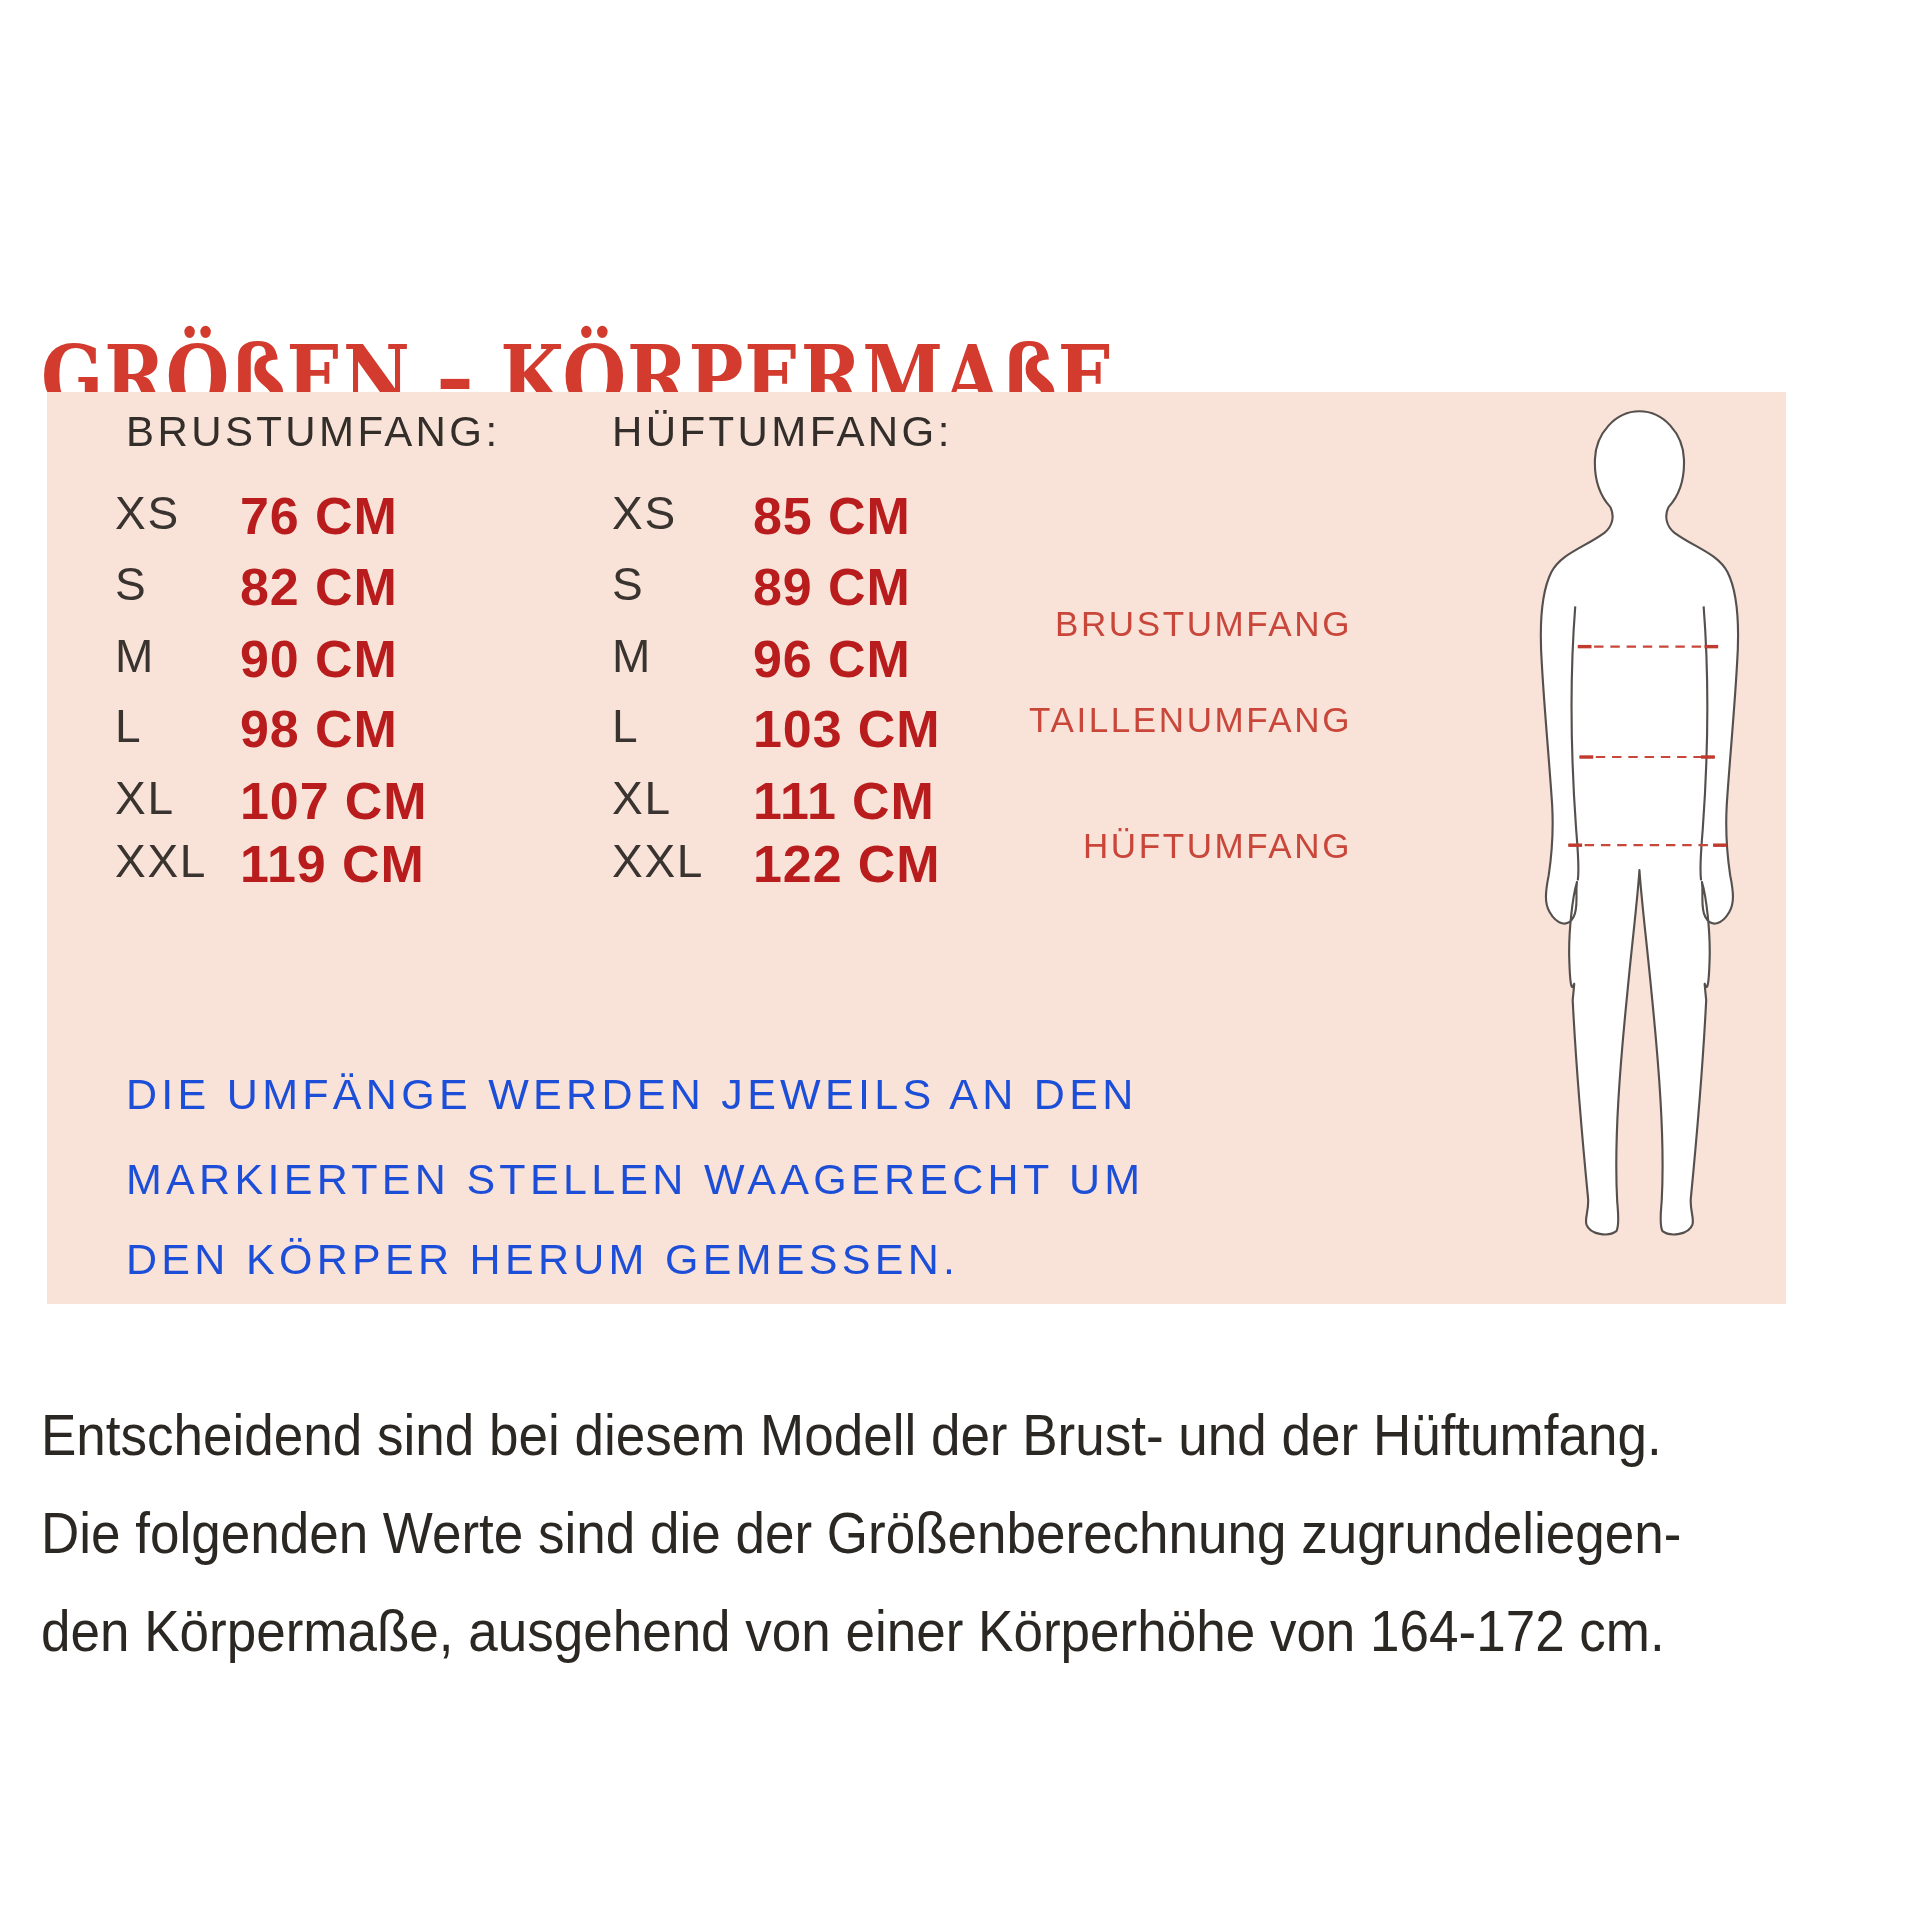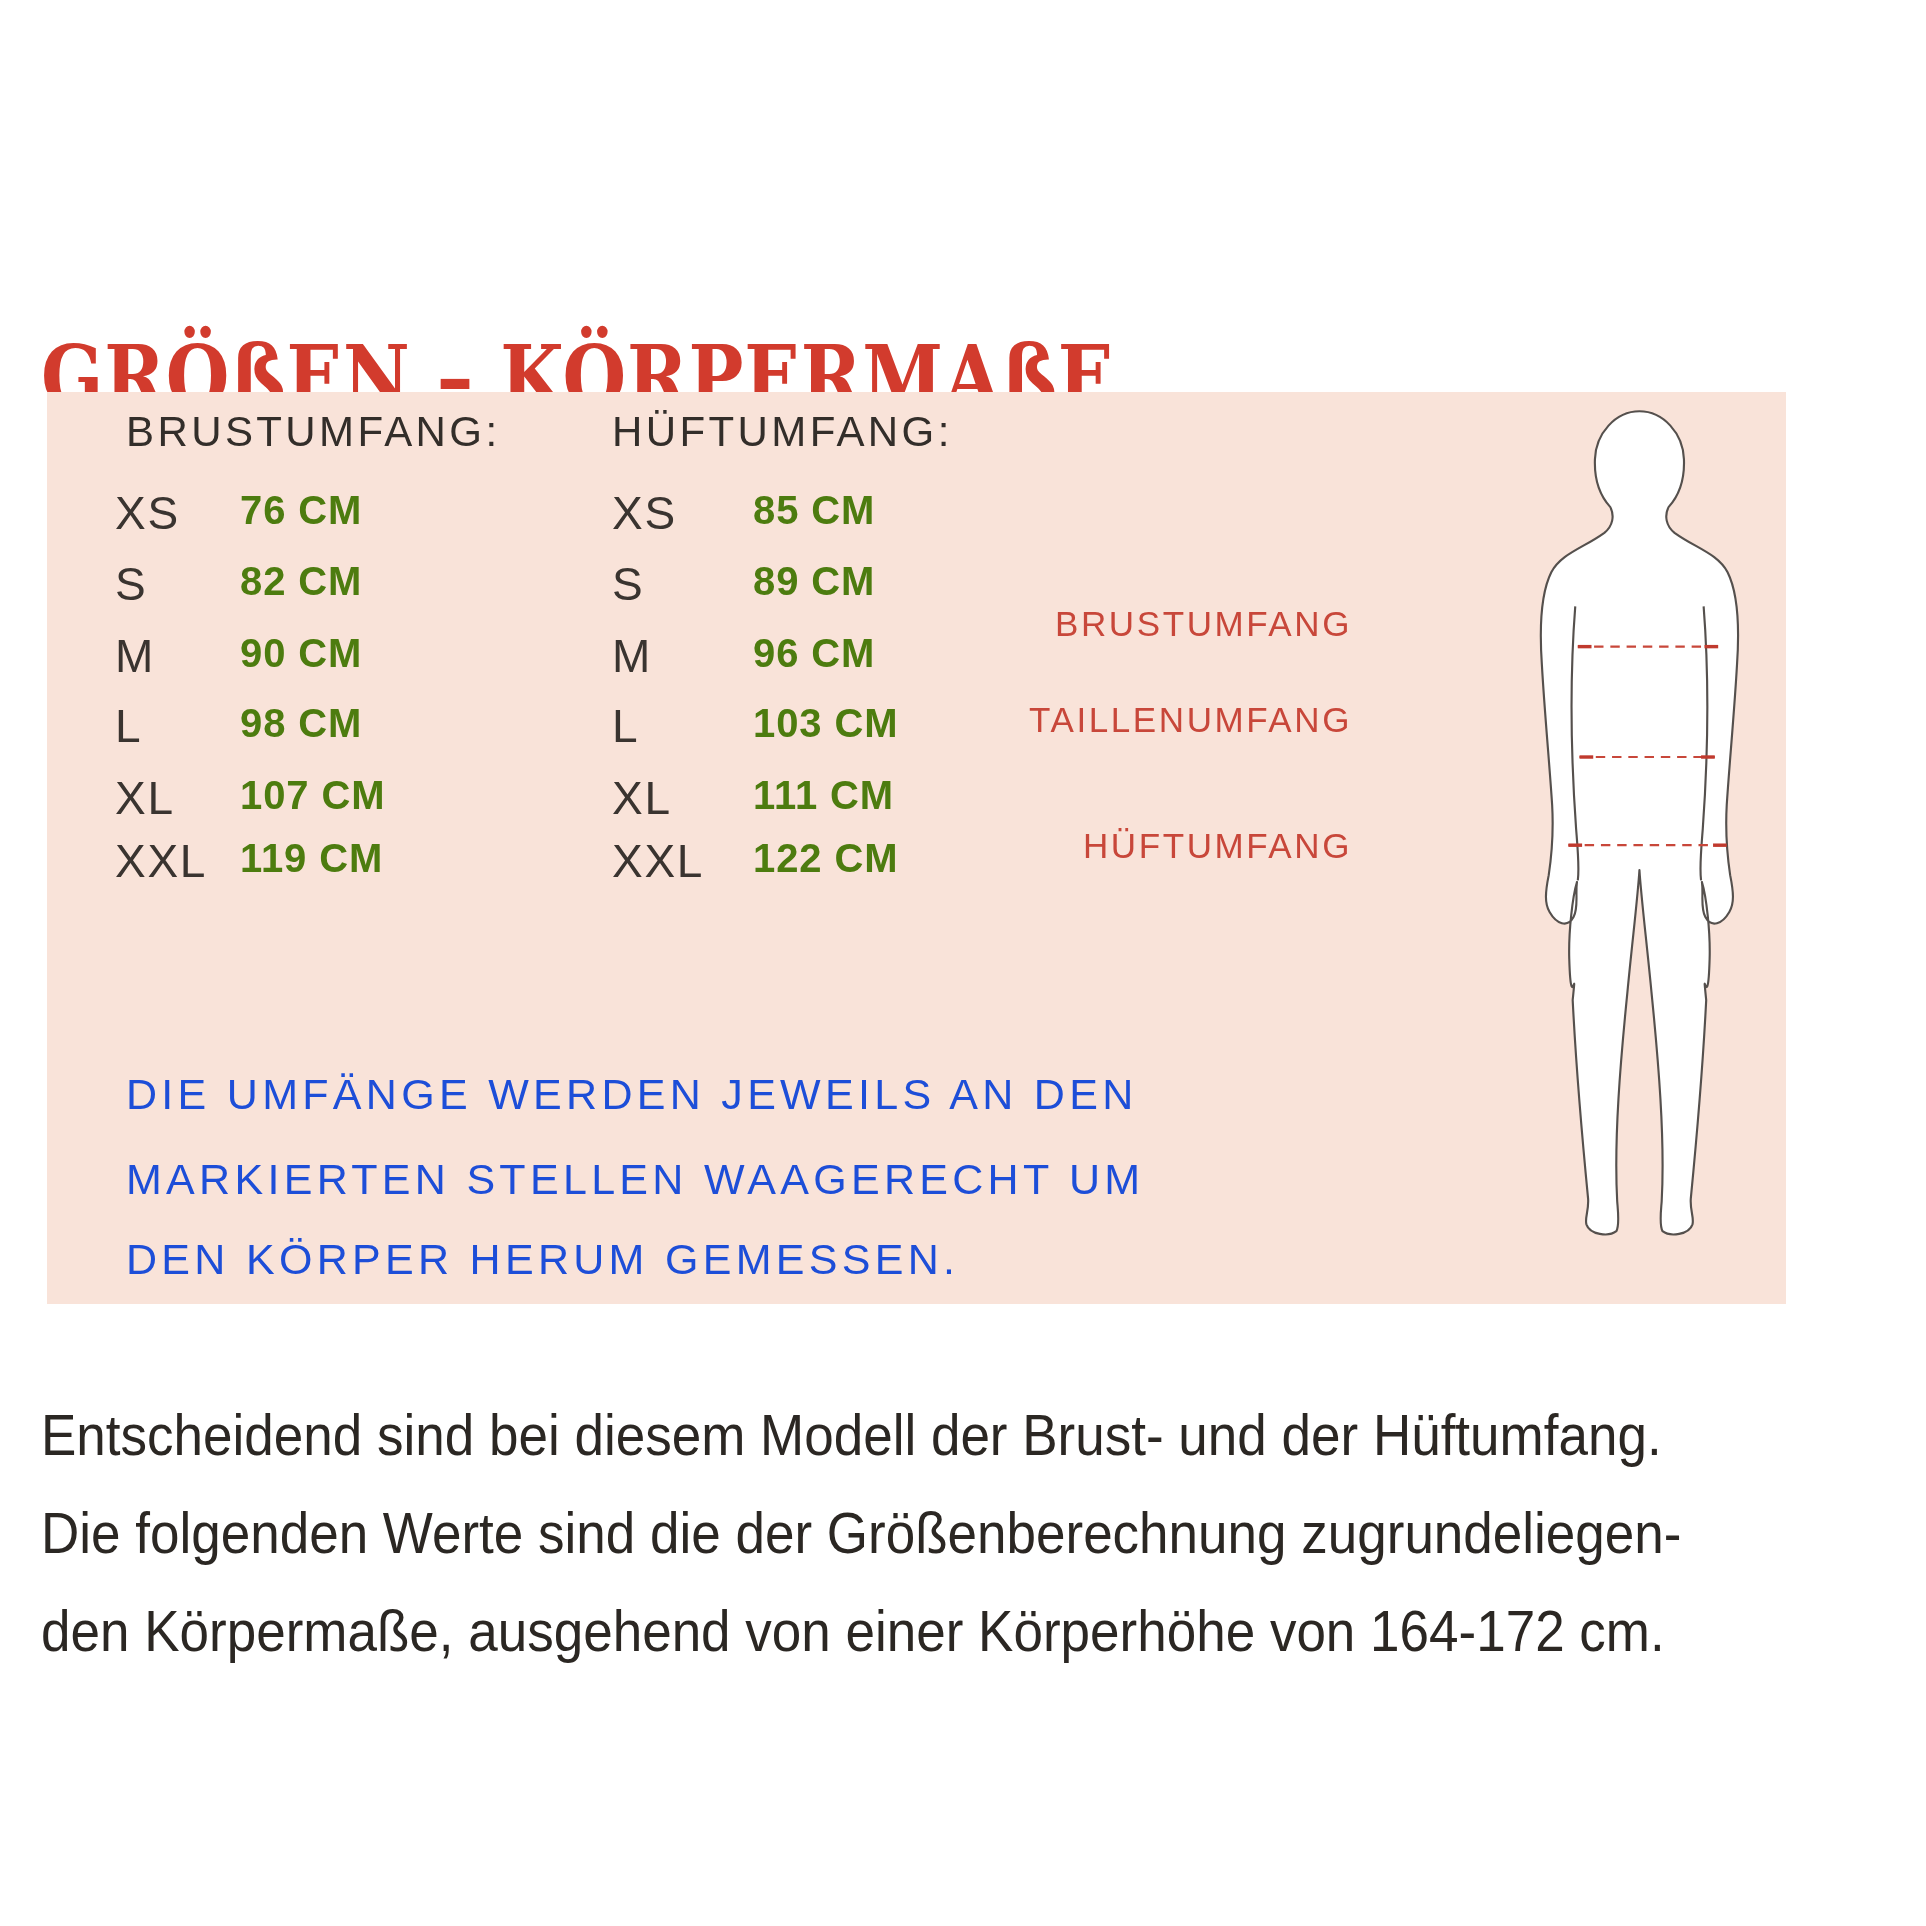--- a/index.html
+++ b/index.html
@@ -25,21 +25,21 @@
   .box{
     position:absolute;left:47px;top:392px;
     width:1823px;height:912px;
     background:#f9e3d9;
   }
   .box span{position:absolute;white-space:nowrap;line-height:1.0;}
   .th{
     font-size:42px;color:#332e2a;letter-spacing:3.4px;top:19px;
   }
   .sz{font-size:46px;color:#3a3430;letter-spacing:1.7px;}
-  .val{font-size:40px;font-weight:700;color:#4d7c0f;letter-spacing:0.9px;}
+  .val{font-size:52px;font-weight:700;color:#b91c1c;letter-spacing:0.9px;}
   .c1s{left:68px}.c1v{left:193px}.c2s{left:565px}.c2v{left:706px}
   .r0{top:98px}.r1{top:169px}.r2{top:241px}.r3{top:311px}.r4{top:383px}.r5{top:446px}
   .note{
     font-size:43px;color:#1d4ed8;letter-spacing:4.3px;left:79px;
   }
   .n0{top:681px}.n1{top:766px}.n2{top:846px}
   .flabel{
     font-size:35px;color:#c8473a;letter-spacing:2.6px;
     right:518px;text-align:right;
   }

